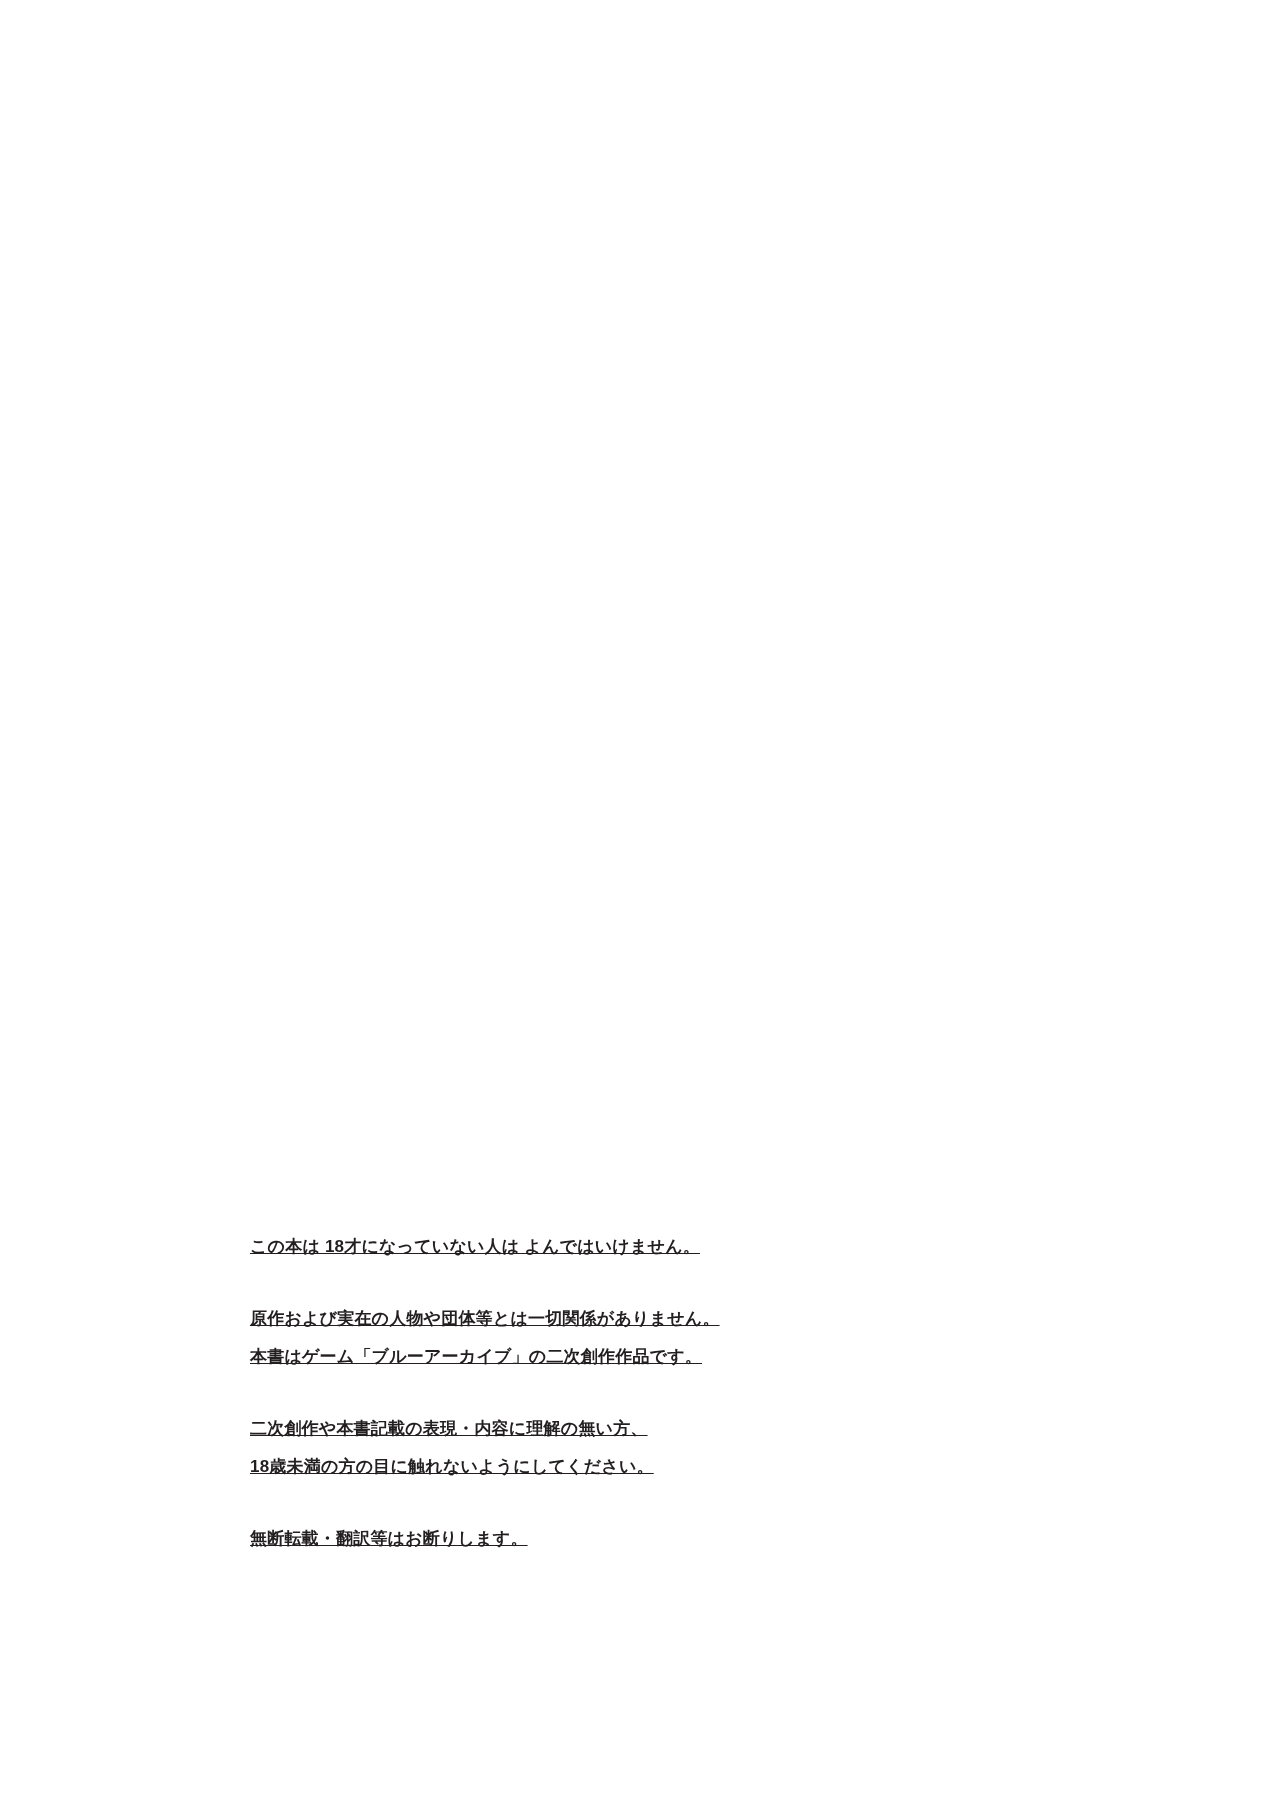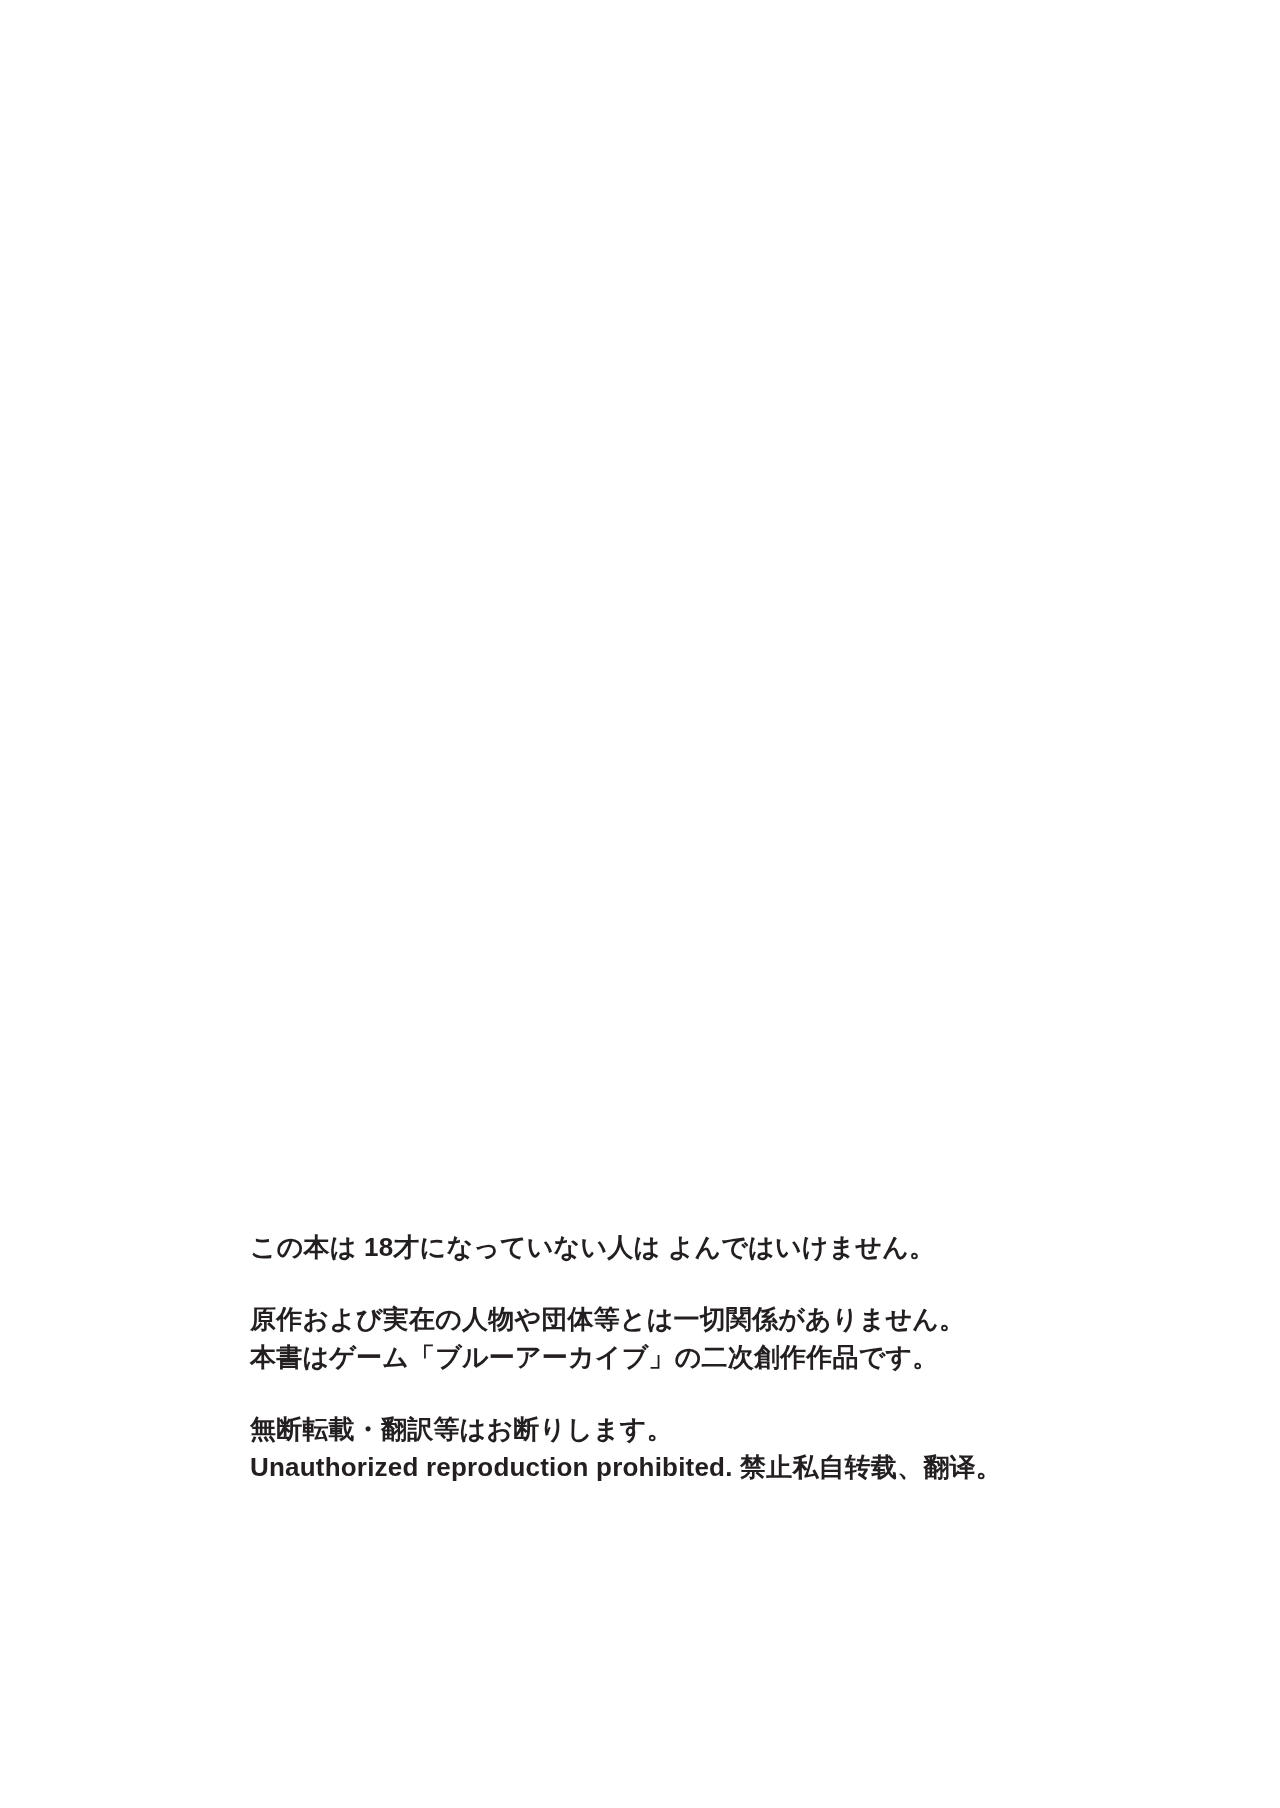--- a/index.html
+++ b/index.html
@@ -23,43 +23,47 @@
     width: 900px;
   }
   .para {
     margin: 0 0 34px 0;
   }
   .para:last-child {
     margin-bottom: 0;
     margin-top: 27px;
   }
   .line {
-    font-size: 26px;
+    font-size: 17px;
     line-height: 38px;
     font-weight: 700;
     letter-spacing: 0.2px;
     white-space: pre;
     color: #231f20;
+    text-decoration: underline;
   }
 </style>
 </head>
 <body>
 
 <div class="page">
   <div class="notice-block">
 
     <div class="para">
       <div class="line">この本は 18才になっていない人は よんではいけません。</div>
     </div>
 
     <div class="para">
       <div class="line">原作および実在の人物や団体等とは一切関係がありません。</div>
       <div class="line">本書はゲーム「ブルーアーカイブ」の二次創作作品です。</div>
     </div>
 
+    <div class="para">
+      <div class="line">二次創作や本書記載の表現・内容に理解の無い方、</div>
+      <div class="line">18歳未満の方の目に触れないようにしてください。</div>
+    </div>
 
     <div class="para">
       <div class="line">無断転載・翻訳等はお断りします。</div>
-      <div class="line">Unauthorized reproduction prohibited. 禁止私自转载、翻译。</div>
     </div>
 
   </div>
 </div>
 
 </body></html>

